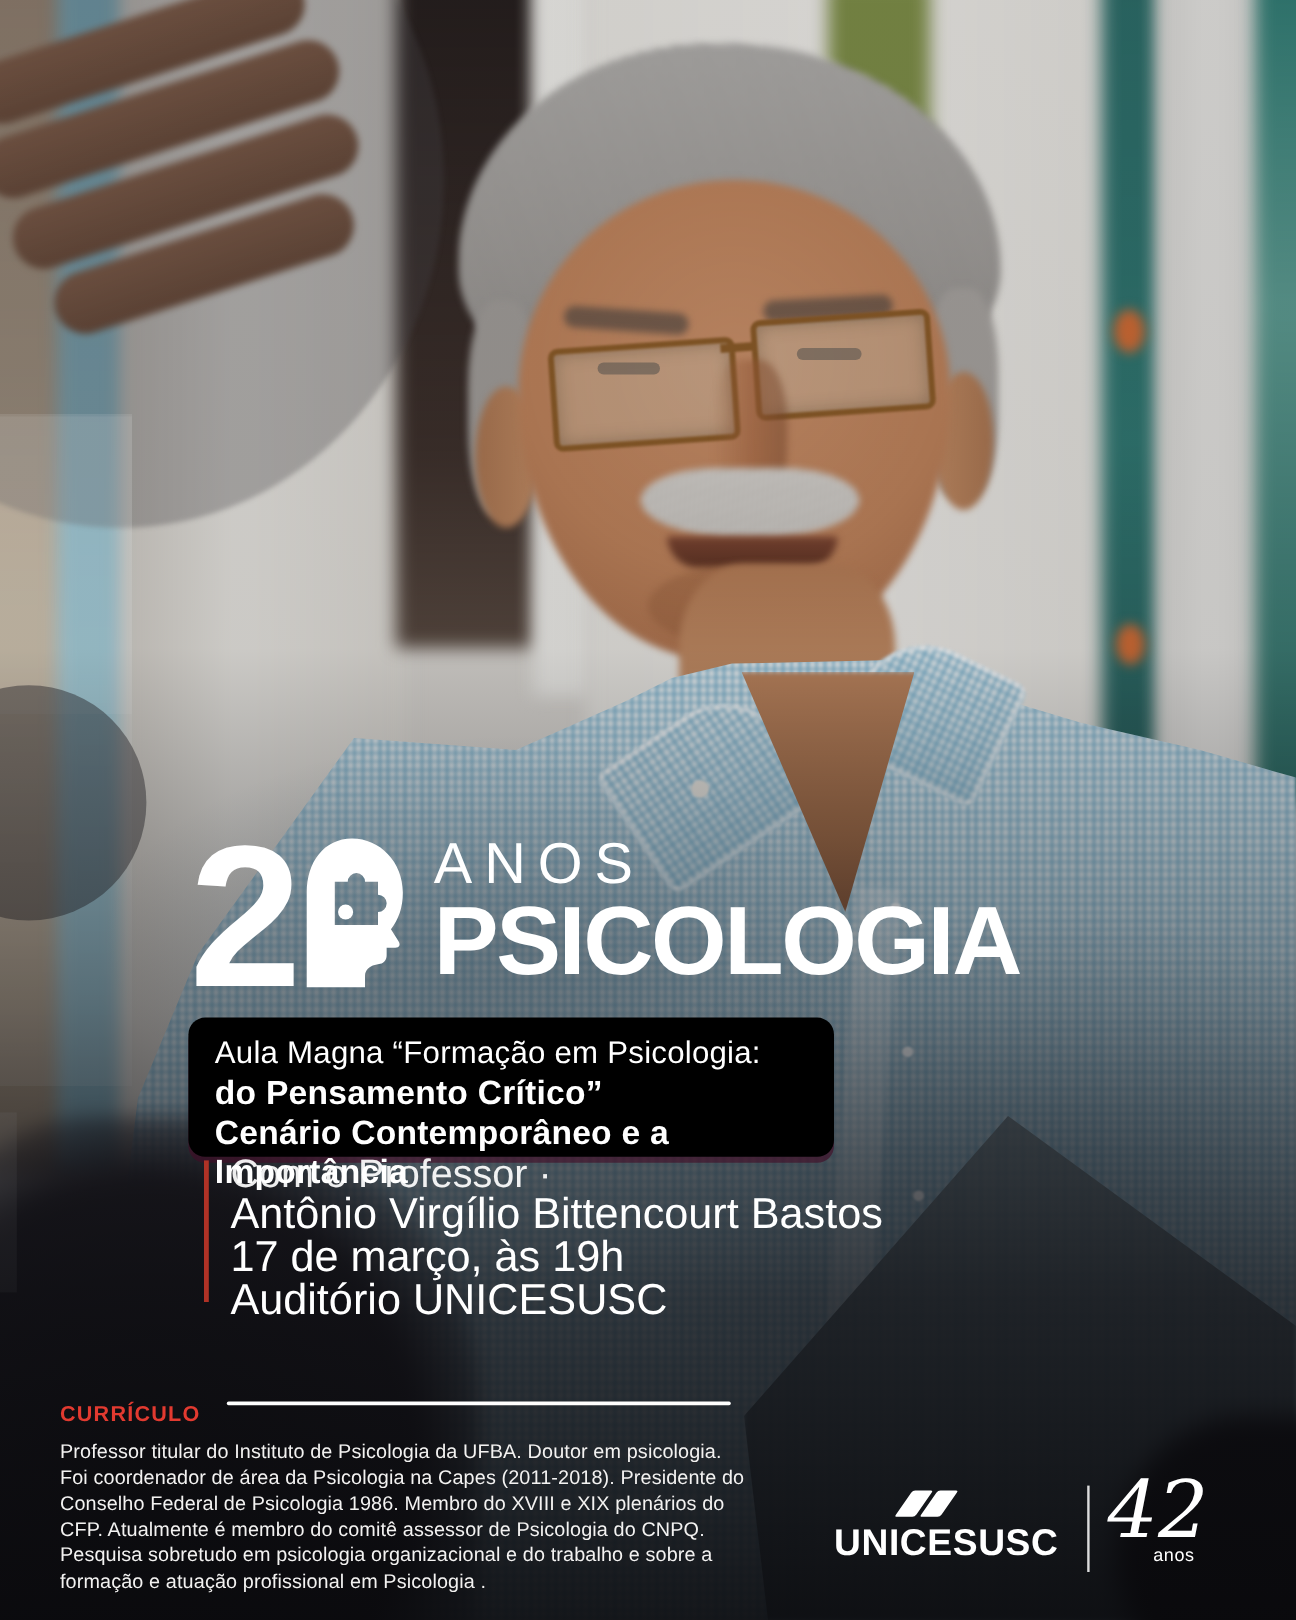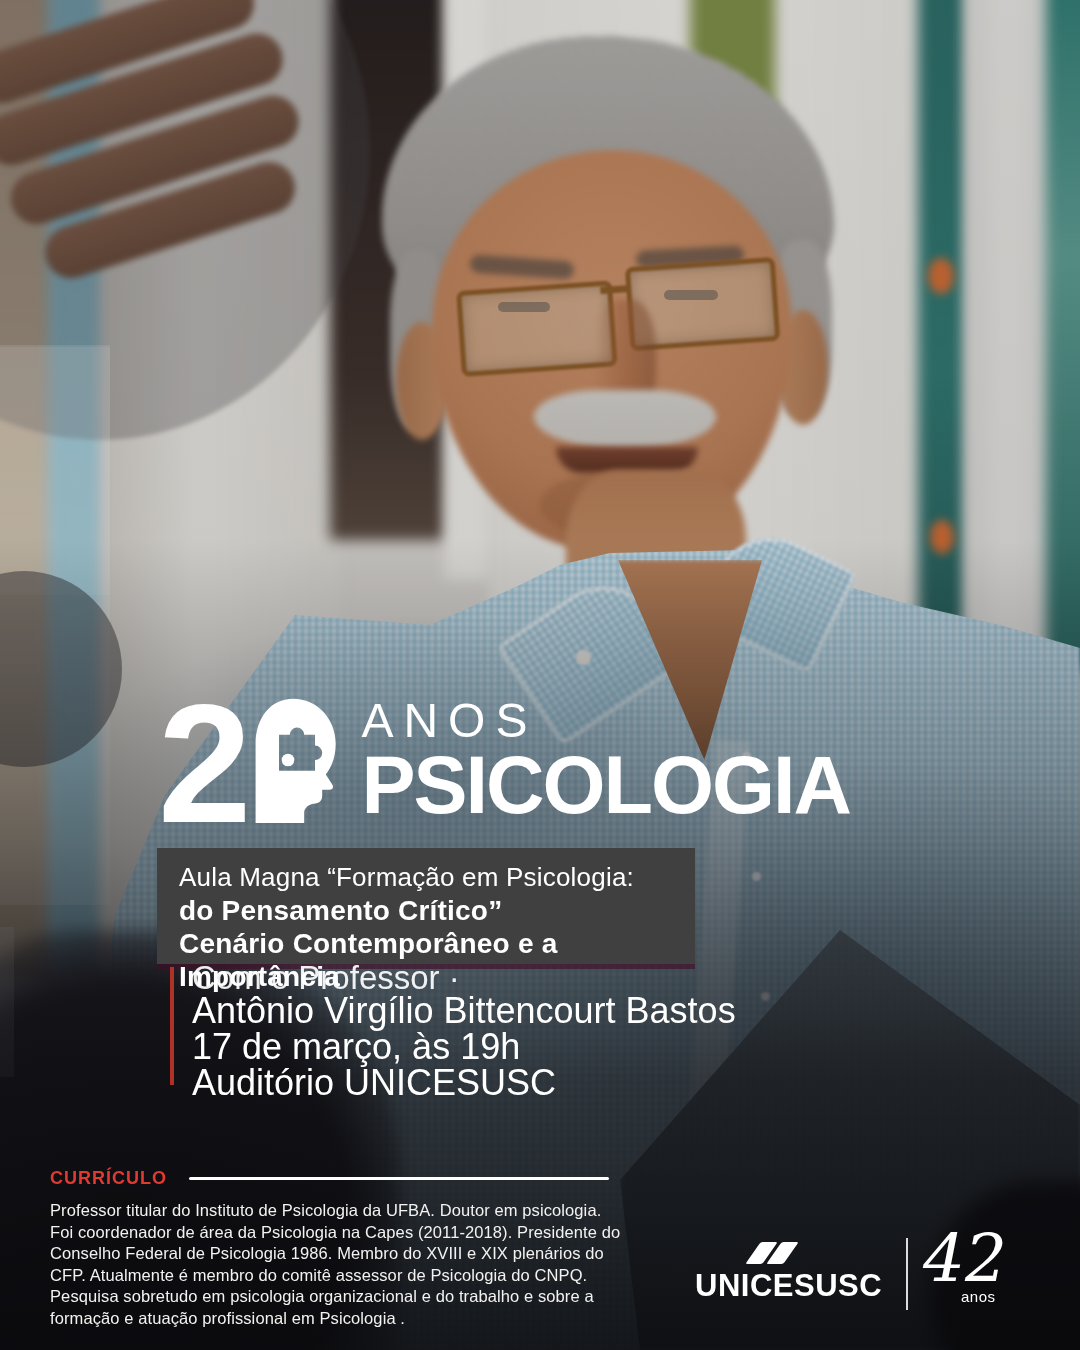--- a/index.html
+++ b/index.html
@@ -101,33 +101,33 @@
 
   
   .content{position:absolute;left:0;top:0;width:1080px;height:1350px;color:#fff;}
   .title-row{position:absolute;left:158px;top:688px;height:135px;display:flex;align-items:flex-end;}
   .digit-two{font-size:168px;line-height:118px;font-weight:700;letter-spacing:-4px;}
   .head-zero{width:96px;height:126px;margin-left:2px;}
   .title-words{margin-left:16px;display:flex;flex-direction:column;}
   .anos{font-size:48px;font-weight:400;letter-spacing:10px;line-height:48px;}
   .course{font-size:81px;font-weight:700;letter-spacing:-2px;line-height:76px;margin-top:2px;}
 
-  .event-box{position:absolute;left:157px;top:848px;width:538px;height:116px;border-radius:0;
-    background:#404040;box-shadow:0 5px 0 rgba(64,13,38,.65);padding:13px 0 0 22px;box-sizing:border-box;}
+  .event-box{position:absolute;left:157px;top:848px;width:538px;height:116px;border-radius:14px;
+    background:#000000;box-shadow:0 5px 0 rgba(64,13,38,.65);padding:13px 0 0 22px;box-sizing:border-box;}
   .event-line1{font-size:26px;font-weight:400;line-height:33px;letter-spacing:.2px;}
   .event-line-bold{font-size:28px;font-weight:700;line-height:33px;letter-spacing:.2px;}
 
   .speaker{position:absolute;left:170px;top:963px;}
   .speaker-bar{position:absolute;left:0;top:4px;width:4px;height:118px;background:#b03226;}
   .speaker-text{margin-left:22px;}
   .speaker-intro{font-size:33px;font-weight:400;color:rgba(255,255,255,.92);line-height:30px;}
   .speaker-bold{font-size:36px;font-weight:400;line-height:36px;}
 
   .curriculum{position:absolute;left:50px;top:1168px;width:580px;}
-  .curr-head-row{display:flex;align-items:center;}
+  .curr-head-row{display:flex;align-items:flex-start;}
   .curr-heading{font-size:18px;font-weight:700;letter-spacing:1px;color:#e23a30;}
   .curr-line{flex:0 0 auto;width:420px;height:3px;background:#fff;margin-left:22px;border-radius:2px;}
   .curr-body{margin-top:11px;font-size:16.5px;line-height:21.5px;color:#f3f2f1;letter-spacing:.1px;width:578px;}
 
   .brand{position:absolute;left:695px;top:1232px;width:330px;height:90px;}
   .brand-slashes{position:absolute;left:58px;top:10px;display:flex;gap:4px;}
   .slash{width:17px;height:22px;background:#fff;transform:skewX(-35deg);border-radius:2px;}
   .brand-name{position:absolute;left:0px;top:36px;font-size:31px;font-weight:700;letter-spacing:.5px;}
   .brand-divider{position:absolute;left:211px;top:6px;width:2px;height:72px;background:rgba(255,255,255,.85);}
   .brand-25{position:absolute;left:228px;top:-8px;font-family:"DejaVu Serif",serif;font-style:italic;font-size:66px;line-height:70px;font-weight:400;}

